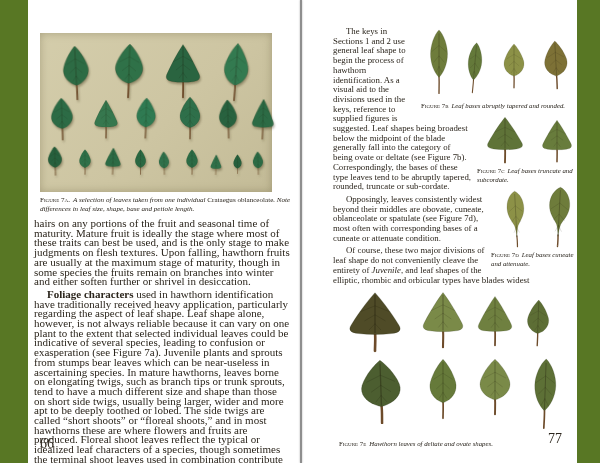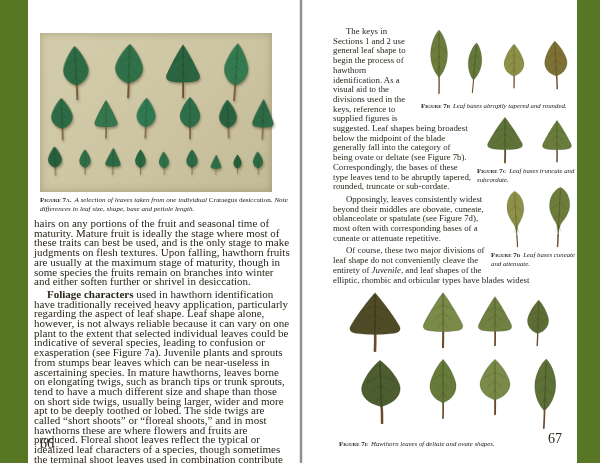--- a/index.html
+++ b/index.html
@@ -9,21 +9,21 @@
   .strip.left{left:0;width:28px;}
   .strip.right{left:577px;width:23px;}
   .spine{position:absolute;top:0;left:300px;width:2px;height:463px;background:#8e8e8e;
          box-shadow:0 0 2px rgba(0,0,0,.35);}
   
   .photo{position:absolute;left:40px;top:33px;width:232px;height:159px;
          background:linear-gradient(135deg,#d4cdab 0%,#cdc5a2 55%,#c3bb97 100%);
          box-shadow:inset 0 0 8px rgba(90,80,50,.35);}
   .photo svg{filter:drop-shadow(1.5px 2px 1.2px rgba(60,50,20,.38));}
   .cap{position:absolute;font-size:7.1px;line-height:1.3;color:#211c14;}
-  .cap-label{font-weight:bold;font-variant:small-caps;font-style:normal;margin-right:3px;}
+  .cap-label{font-weight:normal;font-variant:small-caps;font-style:normal;margin-right:3px;}
   .cap i{font-style:italic;}
   .cap .rom{font-style:normal;}
   .cap7a{left:40px;top:196px;width:254px;}
   .body-left{position:absolute;left:34px;top:218px;width:256px;
              font-size:11px;line-height:9.7px;text-align:left;}
   p{margin:1px 0 3px 0;}
   p.ind{text-indent:13px;}
   .pagenum{position:absolute;font-size:14px;color:#2b251c;}
   .pn66{left:40px;top:436px;}
   .pn67{left:548px;top:431px;}
@@ -257,21 +257,21 @@
         <path d="M50 36.94117647058823 L73 51.94117647058823" stroke="rgba(25,20,5,0.22)" stroke-width="1.5" fill="none"></path>
         <path d="M50 36.94117647058823 L27 51.94117647058823" stroke="rgba(25,20,5,0.22)" stroke-width="1.5" fill="none"></path>
         <path d="M50 59.88235294117647 L66 74.88235294117646" stroke="rgba(25,20,5,0.22)" stroke-width="1.5" fill="none"></path>
         <path d="M50 59.88235294117647 L34 74.88235294117646" stroke="rgba(25,20,5,0.22)" stroke-width="1.5" fill="none"></path>
         <path d="M50 82.82352941176471 L59 97.82352941176471" stroke="rgba(25,20,5,0.22)" stroke-width="1.5" fill="none"></path>
         <path d="M50 82.82352941176471 L41 97.82352941176471" stroke="rgba(25,20,5,0.22)" stroke-width="1.5" fill="none"></path>
       </svg>
     </div>
 
   <div class="cap cap7a">
-    <span class="cap-label">Figure 7a.</span><i>A selection of leaves taken from one individual </i><span class="rom">Crataegus desiccation</span><i>. Note differences in leaf size, shape, base and petiole length.</i>
+    <span class="cap-label">Figure 7a.</span><i>A selection of leaves taken from one individual </i><span class="rom">Crataegus oblanceolate</span><i>. Note differences in leaf size, shape, base and petiole length.</i>
   </div>
 
   <div class="body-left">
     <p>hairs on any portions of the fruit and seasonal time of maturity. Mature fruit is ideally the stage where most of these traits can best be used, and is the only stage to make judgments on flesh textures. Upon falling, hawthorn fruits are usually at the maximum stage of maturity, though in some species the fruits remain on branches into winter and either soften further or shrivel in desiccation.</p>
     <p class="ind"><b>Foliage characters</b><span> used in hawthorn identification have traditionally received heavy application, particularly regarding the aspect of leaf shape. Leaf shape alone, however, is not always reliable because it can vary on one plant to the extent that selected individual leaves could be indicative of several species, leading to confusion or exasperation (see Figure 7a). Juvenile plants and sprouts from stumps bear leaves which can be near-useless in ascertaining species. In mature hawthorns, leaves borne on elongating twigs, such as branch tips or trunk sprouts, tend to have a much different size and shape than those on short side twigs, usually being larger, wider and more apt to be deeply toothed or lobed. The side twigs are called “short shoots” or “floreal shoots,” and in most hawthorns these are where flowers and fruits are produced. Floreal shoot leaves reflect the typical or idealized leaf characters of a species, though sometimes the terminal shoot leaves used in combination contribute to diagnostic value. In lieu of lengthy and often overlapping, repetitive descriptions of leaf shape in species accounts, this guide uses photographs to relay range of variation.</span></p>
   </div>
 
   <div class="pagenum pn66">66</div>
 
   <div class="rp-flow">
@@ -382,21 +382,21 @@
             <path d="M50 95.17647058823529 L59 110.17647058823529" stroke="rgba(25,20,5,0.22)" stroke-width="1.5" fill="none"></path>
             <path d="M50 95.17647058823529 L41 110.17647058823529" stroke="rgba(25,20,5,0.22)" stroke-width="1.5" fill="none"></path>
           </svg>
         </div>
       <div class="figcap">
         <span class="cap-label">Figure 7d</span><i>Leaf bases cuneate and attenuate.</i>
       </div>
     </div>
 
     <p class="ind">The keys in Sections 1 and 2 use general leaf shape to begin the process of hawthorn identification. As a visual aid to the divisions used in the keys, reference to supplied figures is suggested. Leaf shapes being broadest below the midpoint of the blade generally fall into the category of being ovate or deltate (see Figure 7b). Correspondingly, the bases of these type leaves tend to be abruptly tapered, rounded, truncate or sub-cordate.</p>
-    <p class="ind">Opposingly, leaves consistently widest beyond their middles are obovate, cuneate, oblanceolate or spatulate (see Figure 7d), most often with corresponding bases of a cuneate or attenuate repetitive.</p>
+    <p class="ind">Opposingly, leaves consistently widest beyond their middles are obovate, cuneate, oblanceolate or spatulate (see Figure 7d), most often with corresponding bases of a cuneate or attenuate condition.</p>
     <p class="ind"><span>Of course, these two major divisions of leaf shape do not conveniently cleave the entirety of </span><i>Juvenile</i><span>, and leaf shapes of the elliptic, rhombic and orbicular types have blades widest</span></p>
 
     <div class="fig7e">
       <div class="leafbox">
           <svg viewBox="0 0 100 150" preserveAspectRatio="none" style="position: absolute; overflow: visible; left: 9px; top: 3px; width: 66px; height: 62px; transform: rotate(0deg);">
             <path d="M50 101 C51 116 50 130 50 146" stroke="#6d4b2a" stroke-width="4" fill="none" stroke-linecap="round"></path>
             <path d="M50,4 C59,20 72,46 86,82 C91,94 87,101 75,103 C59,106 41,106 25,103 C13,101 9,94 14,82 C28,46 41,20 50,4 Z" fill="#4f4b27" stroke="rgba(20,25,5,0.25)" stroke-width="1.5"></path>
             <path d="M50 10 L50 102" stroke="rgba(25,20,5,0.35)" stroke-width="2" fill="none"></path>
             <path d="M50 35.76470588235294 L73 50.76470588235294" stroke="rgba(25,20,5,0.22)" stroke-width="1.5" fill="none"></path>
             <path d="M50 35.76470588235294 L27 50.76470588235294" stroke="rgba(25,20,5,0.22)" stroke-width="1.5" fill="none"></path>
@@ -482,14 +482,14 @@
             <path d="M50 84.58823529411765 L59 99.58823529411765" stroke="rgba(25,20,5,0.22)" stroke-width="1.5" fill="none"></path>
             <path d="M50 84.58823529411765 L41 99.58823529411765" stroke="rgba(25,20,5,0.22)" stroke-width="1.5" fill="none"></path>
           </svg>
         </div>
       <div class="figcap">
         <span class="cap-label">Figure 7e</span><i>Hawthorn leaves of deltate and ovate shapes.</i>
       </div>
     </div>
   </div>
 
-  <div class="pagenum pn67">67</div>
+  <div class="pagenum pn67">77</div>
 </div>
 
 </body></html>

